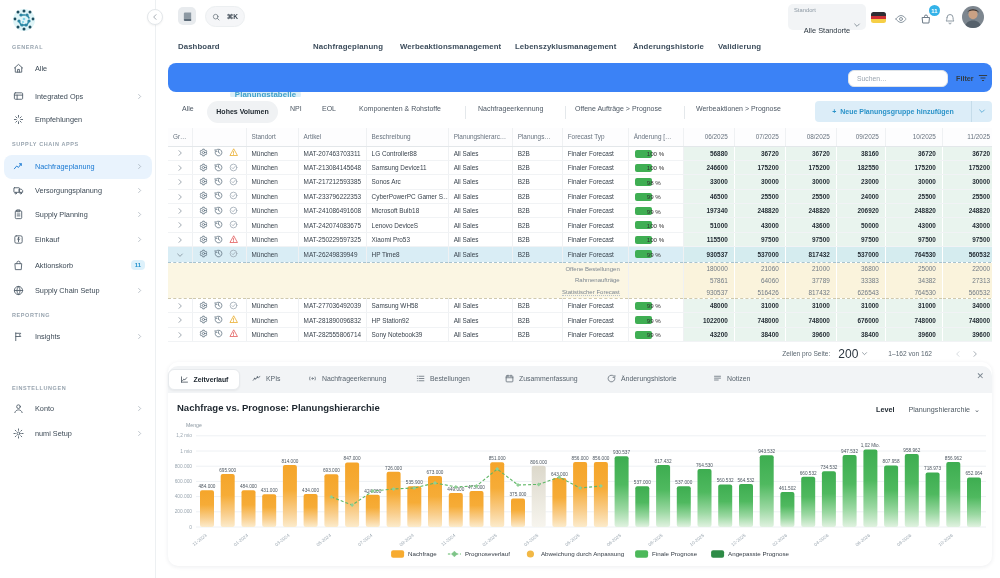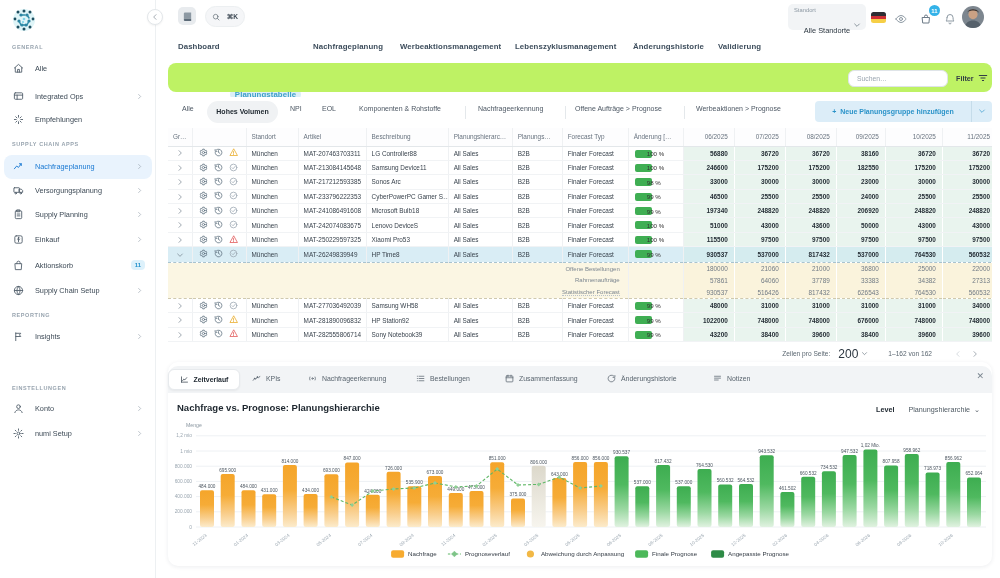--- a/index.html
+++ b/index.html
@@ -25,21 +25,21 @@
 #standort .car{position:absolute;right:5px;top:11px;}
 #flag{position:absolute;left:871px;top:12px;width:15px;height:11px;border-radius:2.5px;overflow:hidden;}
 #flag div{height:3.67px;}
 .tico{position:absolute;display:flex;}
 #badge11{position:absolute;left:929px;top:5px;min-width:11px;height:11px;background:#33b2e8;border-radius:6px;color:#fff;font-size:6px;font-weight:bold;display:flex;align-items:center;justify-content:center;padding:0 2px;}
 #avatar{position:absolute;left:962px;top:6px;width:22px;height:22px;border-radius:50%;overflow:hidden;}
 
 .nav{position:absolute;top:38px;height:16px;display:flex;align-items:center;font-size:7.8px;color:#3d4d5c;font-weight:bold;letter-spacing:.1px;}
 .nav.pill{background:#dceff8;border-radius:10px;color:#3f9fc8;justify-content:center;}
 
-#band{position:absolute;left:168px;top:63px;width:824px;height:29px;background:#bef264;border-radius:8px;}
+#band{position:absolute;left:168px;top:63px;width:824px;height:29px;background:#3b82f6;border-radius:8px;}
 #suchen{position:absolute;left:680px;top:7px;width:100px;height:17px;background:#fff;border:1px solid #dfe4e8;border-radius:6px;font-size:6.8px;color:#9aa5b0;display:flex;align-items:center;padding-left:8px;}
 #filter{position:absolute;left:788px;top:6px;height:18px;display:flex;align-items:center;font-size:7.2px;color:#333d46;font-weight:bold;}
 
 #tabs{position:absolute;left:168px;top:97px;width:824px;height:31px;background:#fff;border-radius:8px 8px 0 0;font-size:7px;color:#4c5763;}
 .ftab{position:absolute;top:8px;white-space:nowrap;}
 .ftab.on{background:#f0f2f4;border-radius:12px;top:4px;height:22px;line-height:22px;text-align:center;font-weight:bold;color:#222b33;}
 .vdiv{position:absolute;top:9px;width:1px;height:13px;background:#e4e8eb;}
 #addbtn{position:absolute;left:647px;top:3.5px;width:156px;height:21px;background:#dcedf8;border-radius:4px 0 0 4px;color:#2b93c9;font-size:7px;font-weight:bold;display:flex;align-items:center;justify-content:center;}
 #addcar{position:absolute;left:803px;top:3.5px;width:21px;height:21px;background:#dcedf8;border-radius:0 4px 4px 0;border-left:1px solid #c5dcea;display:flex;align-items:center;justify-content:center;}
 

